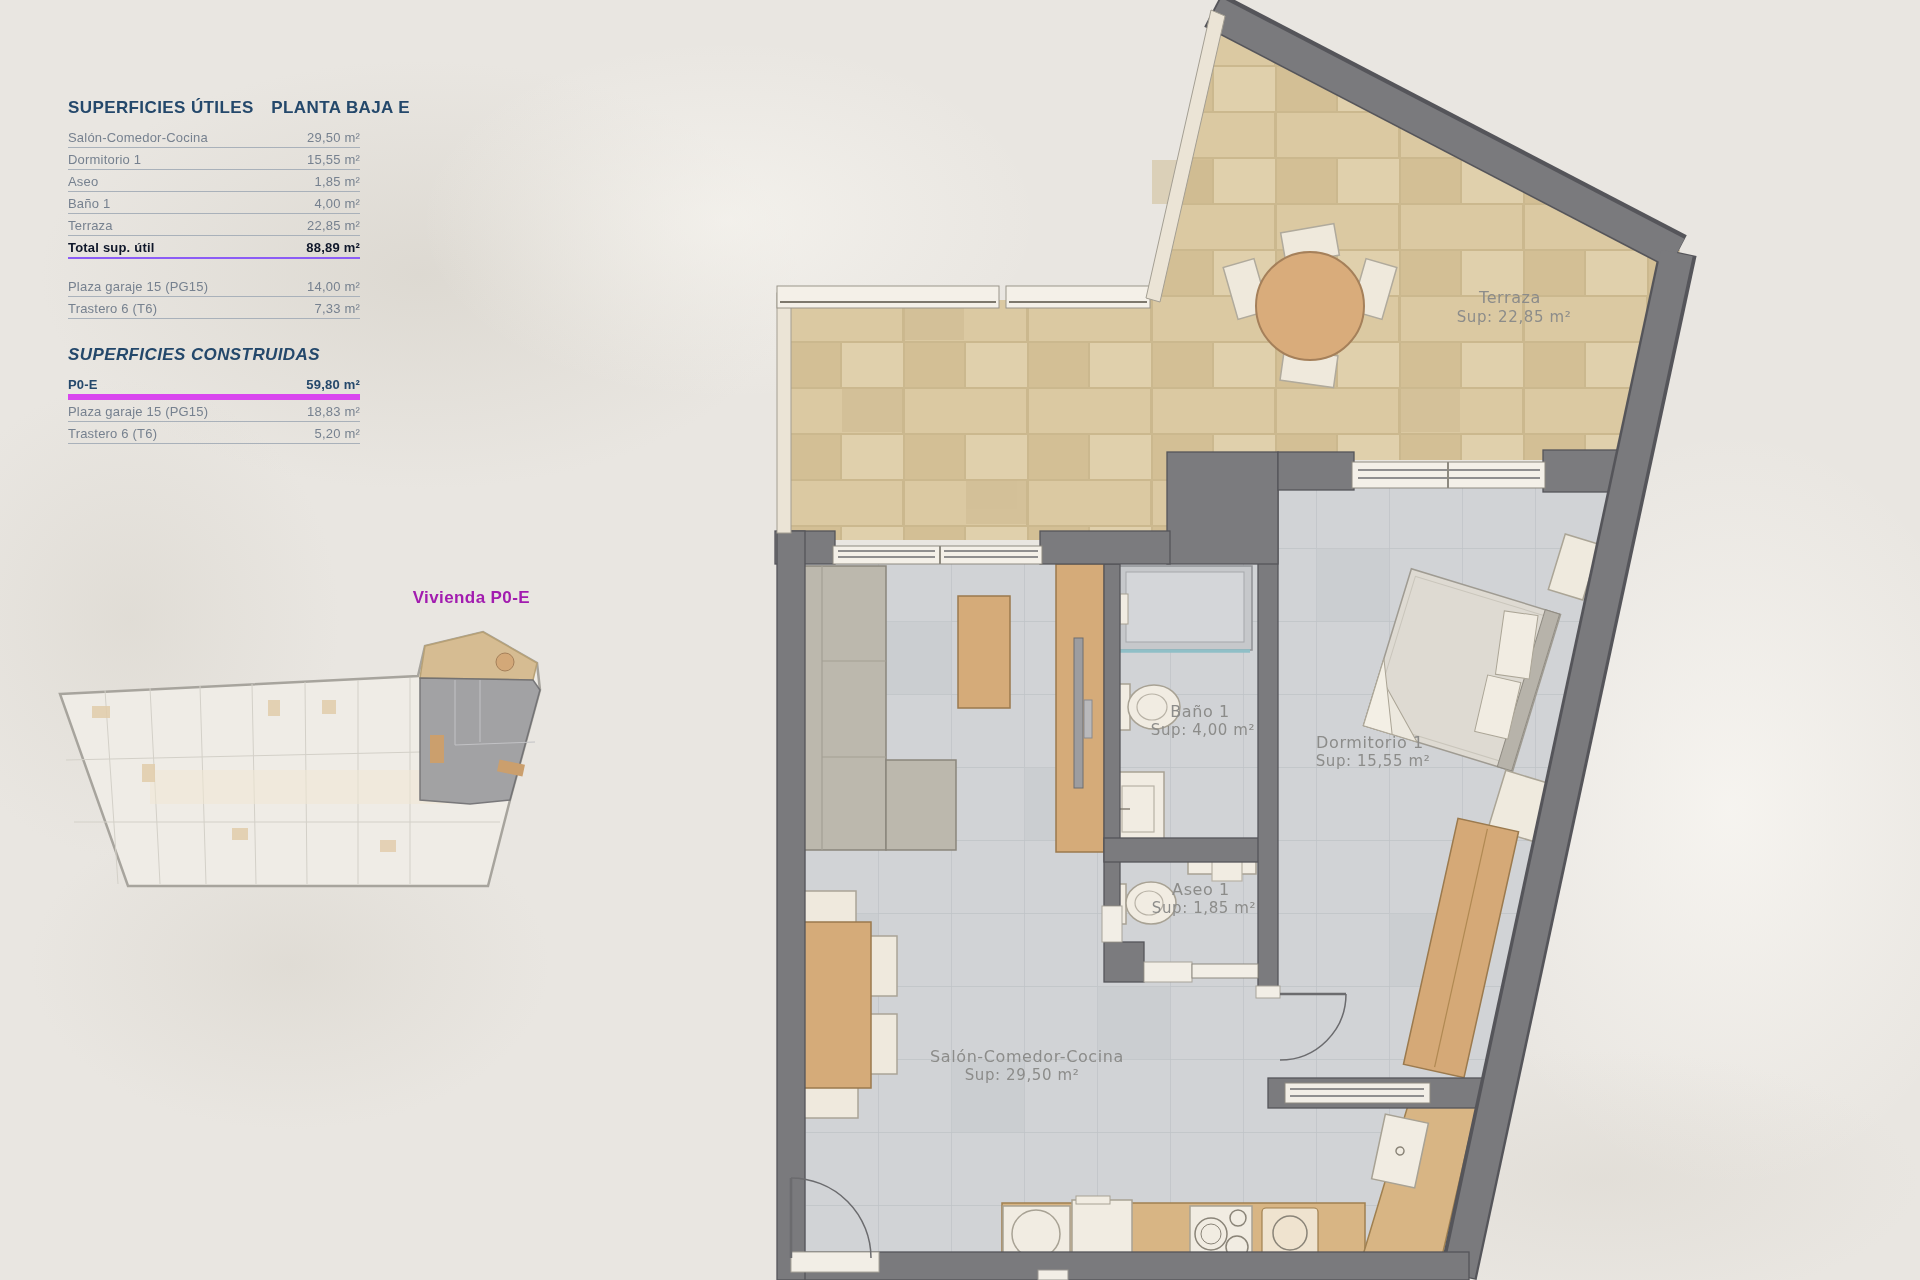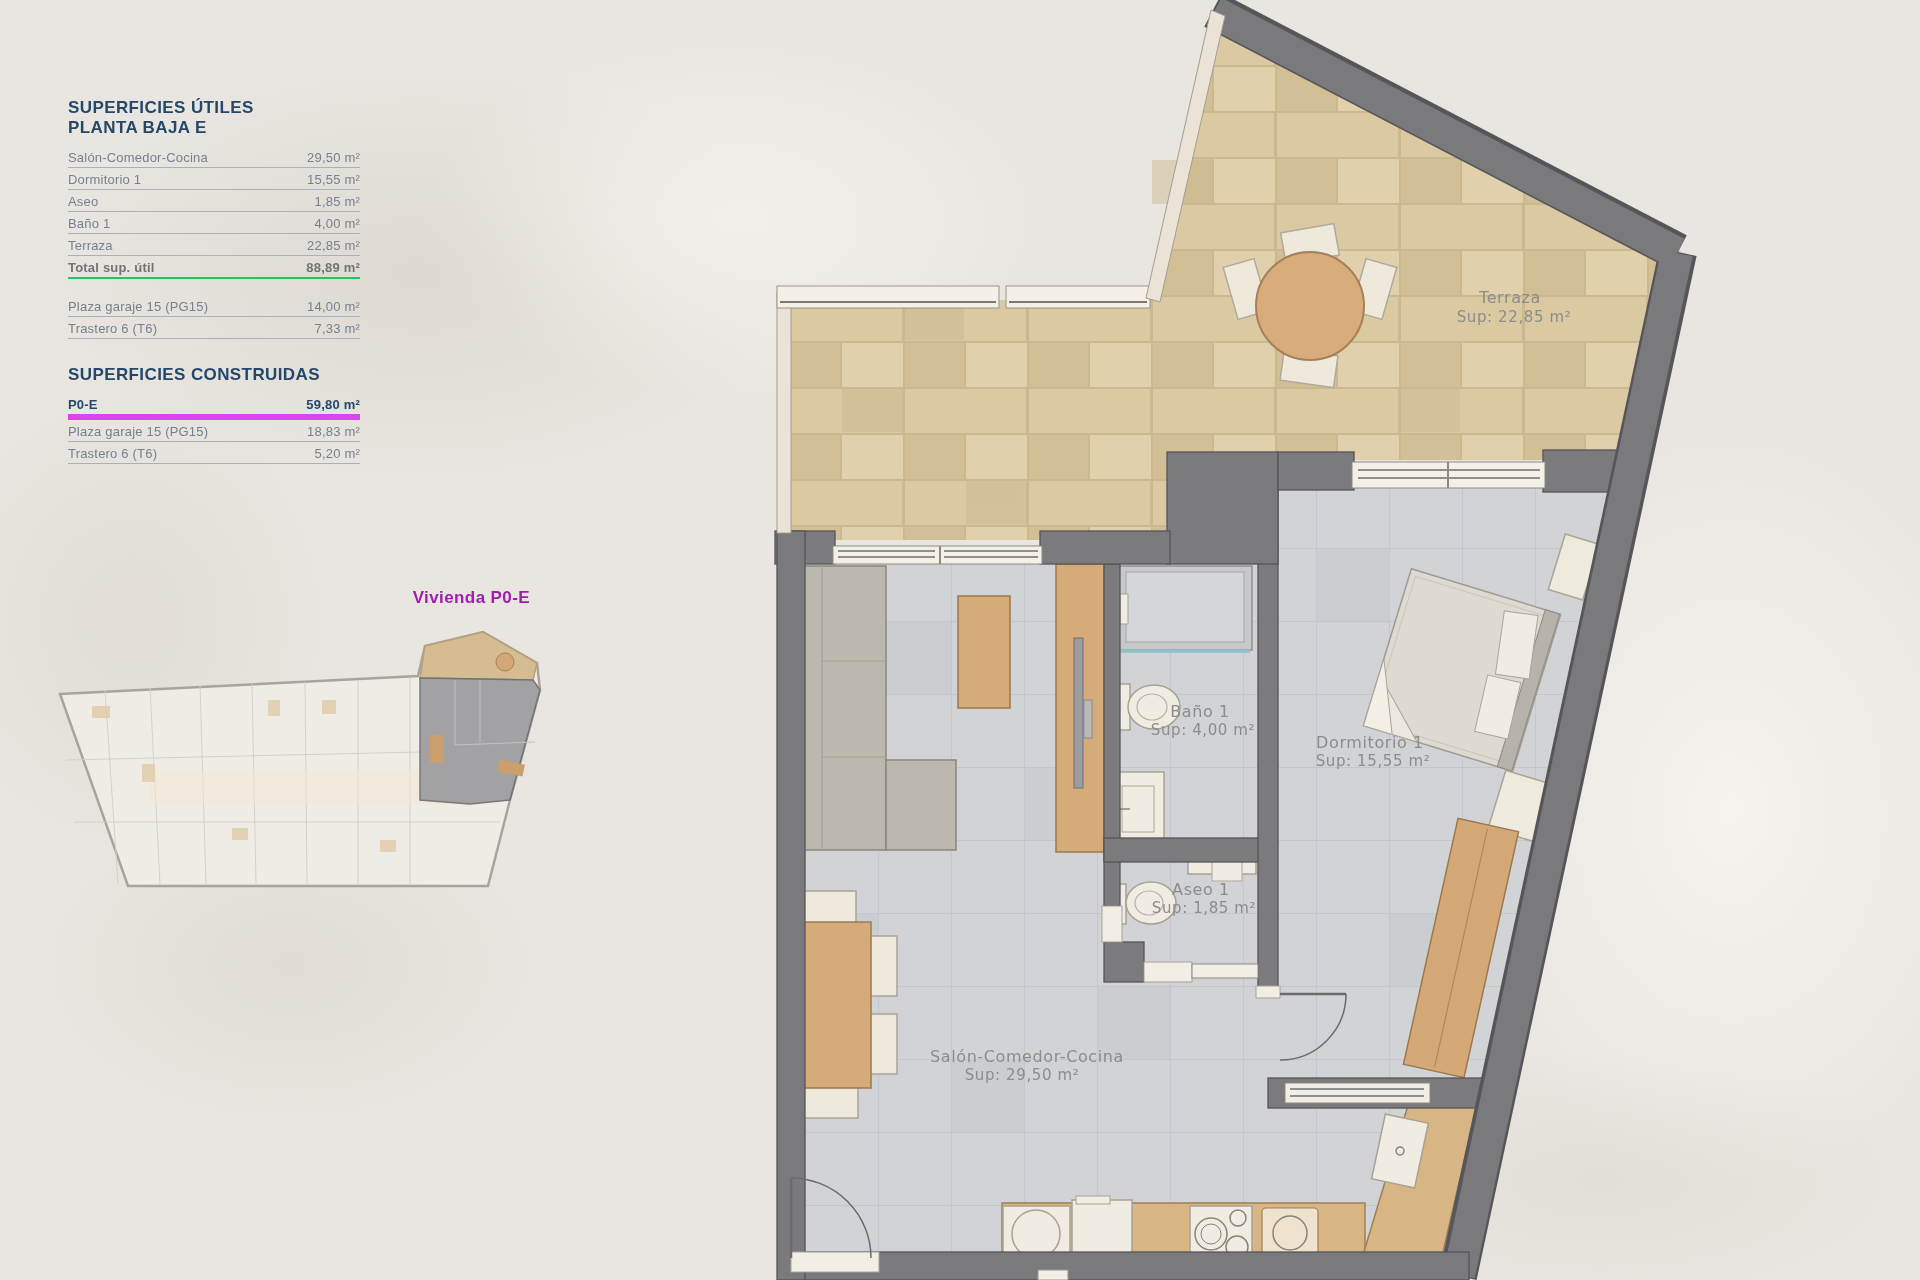--- a/index.html
+++ b/index.html
@@ -12,29 +12,29 @@
   .b3{left:30px;top:800px;width:520px;height:330px;background:radial-gradient(closest-side,rgba(206,201,190,.34),rgba(206,201,190,0));}
   .b4{left:1450px;top:430px;width:560px;height:760px;background:radial-gradient(closest-side,rgba(250,248,244,.75),rgba(250,248,244,0));}
   .b5{left:420px;top:40px;width:620px;height:360px;background:radial-gradient(closest-side,rgba(248,246,241,.65),rgba(248,246,241,0));}
   .b6{left:1280px;top:1050px;width:640px;height:260px;background:radial-gradient(closest-side,rgba(210,205,195,.30),rgba(210,205,195,0));}
 
   svg{position:absolute;left:0;top:0;}
 
   
   .tblWrap{position:absolute;left:68px;top:98px;width:342px;color:#76818f;}
   .tblHead{display:flex;justify-content:space-between;align-items:baseline;
-           color:#24486b;font-weight:bold;font-size:17px;letter-spacing:.4px;flex-direction:column;}
+           color:#24486b;font-weight:bold;font-size:17px;letter-spacing:.4px;}
   .rows{width:292px;margin-top:8px;}
   .row{display:flex;justify-content:space-between;align-items:baseline;
        font-size:13px;letter-spacing:.2px;height:17px;padding-top:4px;
        border-bottom:1px solid #a9b1ba;}
   .row .v{white-space:nowrap;}
-  .row.total{color:#737373;font-weight:bold;border-bottom:2px solid #22c55e;}
+  .row.total{color:#0f172a;font-weight:bold;border-bottom:2px solid #8b5cf6;}
   .spacer{height:16px;}
-  .secTitle{color:#24486b;font-weight:bold;font-size:17px;letter-spacing:.4px;margin-top:26px;}
+  .secTitle{color:#24486b;font-weight:bold;font-size:17px;letter-spacing:.4px;margin-top:26px;font-style:italic;}
   .row.emph{color:#24486b;font-weight:bold;border-bottom:6px solid #d946ef;}
 
   .vivLabel{position:absolute;left:270px;top:588px;width:260px;text-align:right;
             color:#a21caf;font-weight:bold;font-size:17px;letter-spacing:.4px;}
 
   
   text.room{font-family:"DejaVu Sans", sans-serif;fill:#8c8c8a;letter-spacing:.6px;}
 </style>
 </head>
 <body>

